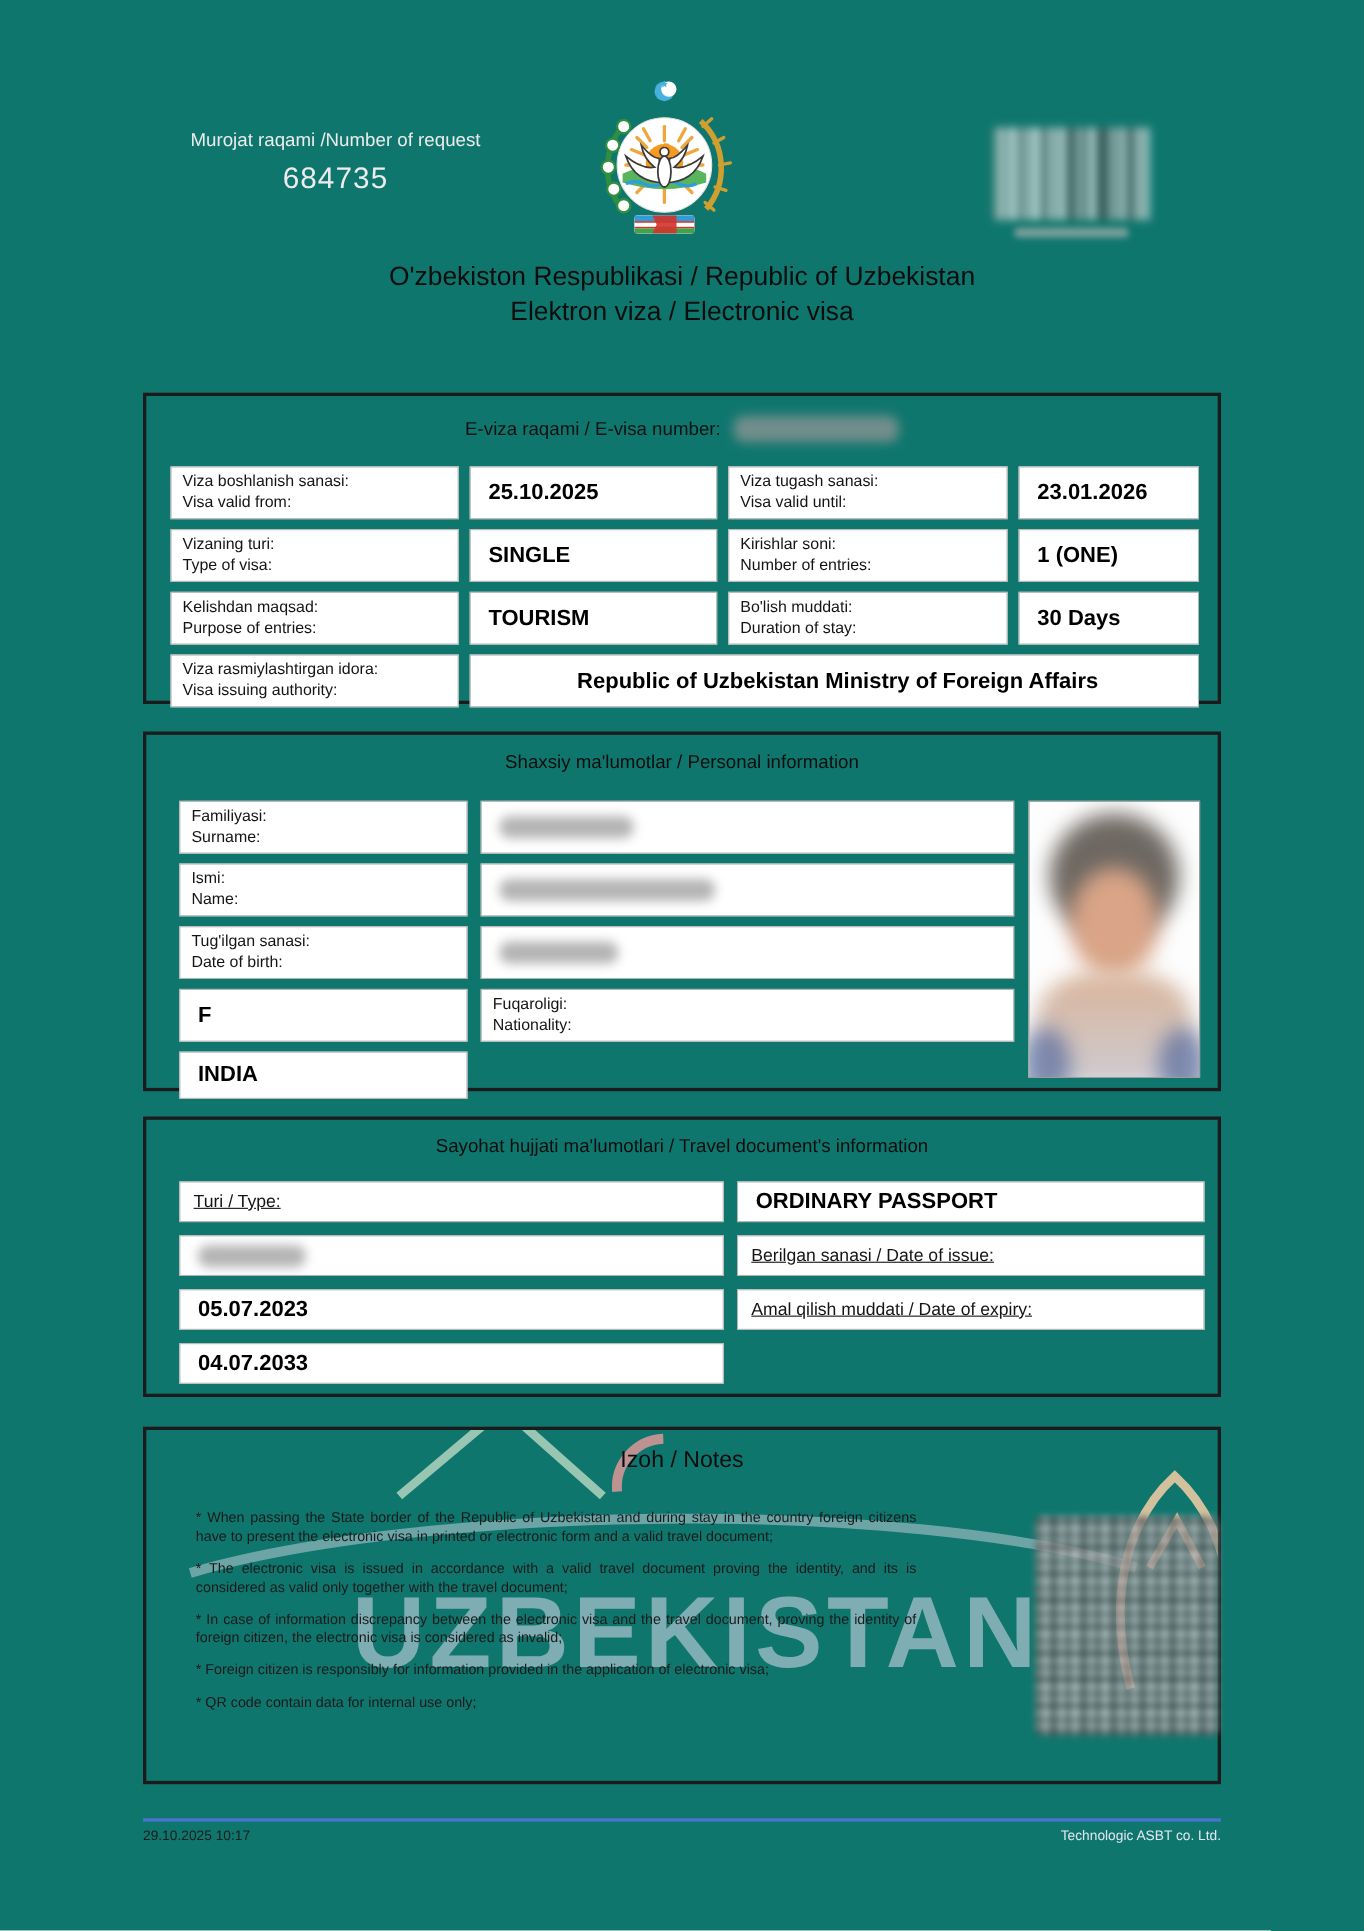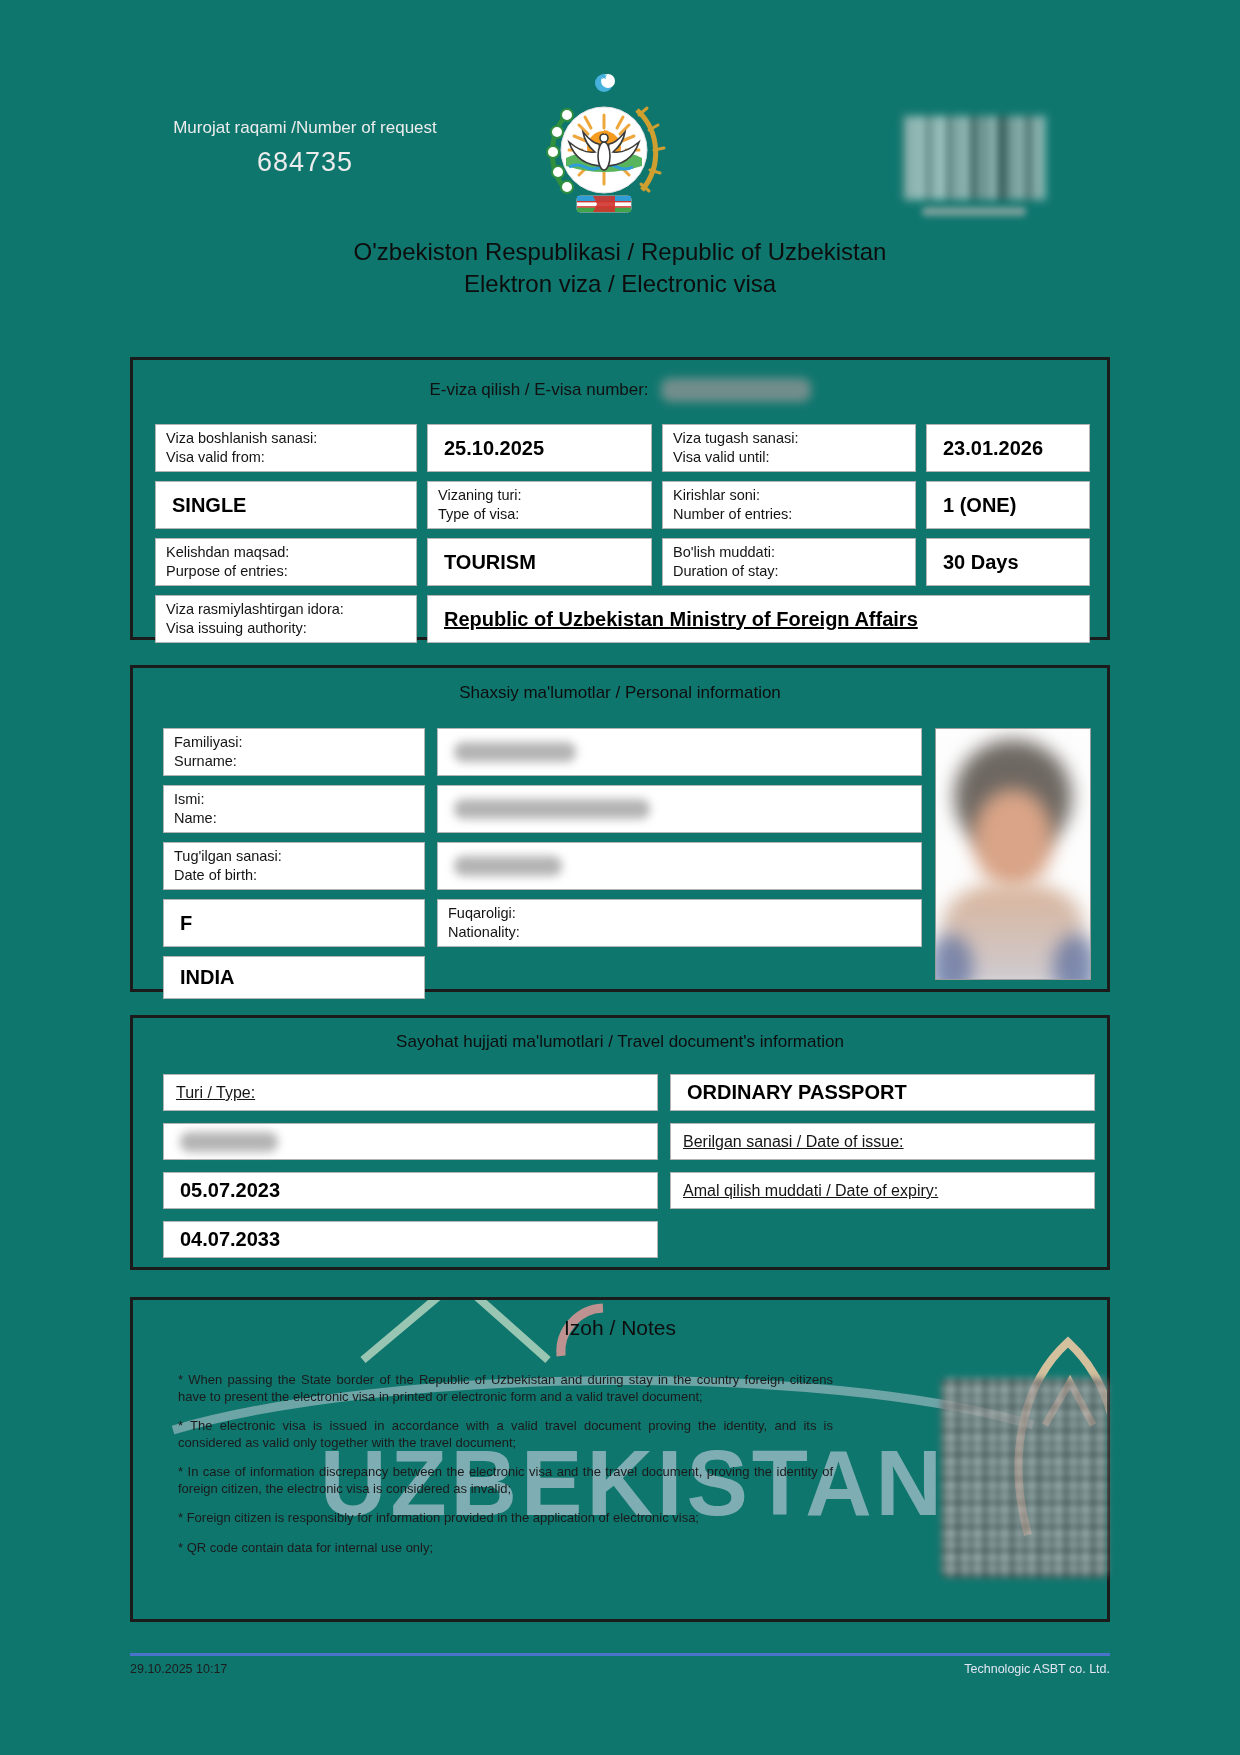--- a/index.html
+++ b/index.html
@@ -32,21 +32,21 @@
   .cell{border:1.5px solid #b4b4b4;box-sizing:border-box;display:flex;flex-direction:column;justify-content:center;background:#fff;}
   .cell.lab{padding:4px 10px;font-size:14.5px;line-height:19px;color:#141414;}
   .cell.val{padding:4px 10px 4px 16px;font-size:20px;font-weight:bold;color:#000;justify-content:center;}
   .blur-blob{background:#979797;border-radius:9px;filter:blur(5px);opacity:.72;}
   
   .visa-box{top:357px;height:283px;}
   .evisa-line{position:absolute;top:18px;left:0;right:0;display:flex;justify-content:center;align-items:center;gap:12px;font-size:17px;}
   .evisa-blob{width:150px;height:24px;}
   .visa-grid{position:absolute;top:64px;left:22px;display:grid;grid-template-columns:262px 225px 254px 164px;column-gap:10px;row-gap:9px;}
   .visa-grid .cell{min-height:44px;}
-  .authority-val{grid-column:2/5;justify-content:center;text-align:left;padding-left:6px;text-decoration:underline;}
+  .authority-val{grid-column:2/5;justify-content:center;text-align:center;padding-left:6px;}
   
   .personal-box{top:665px;height:327px;padding-left:39px;}
   .personal-box .box-title{top:15px;}
   .p-grid{position:absolute;top:60px;left:30px;display:grid;grid-template-columns:262px 485px;column-gap:12px;row-gap:9px;}
   .p-grid .cell{min-height:43px;}
   .photo{position:absolute;top:60px;right:16px;width:154px;height:250px;border:1px solid #9c9c9c;overflow:hidden;background:#fdfdfd;}
   .photo .ph{position:absolute;filter:blur(9px);}
   .ph-hair{left:12%;top:4%;width:76%;height:46%;border-radius:50%;background:radial-gradient(circle at 50% 55%,#6e6862 0 55%,#8d8781 100%);}
   .ph-face{left:24%;top:24%;width:52%;height:40%;border-radius:50%;background:#d9a487;}
   .ph-body{left:4%;top:62%;width:92%;height:42%;border-radius:40% 40% 0 0;background:linear-gradient(#d9b49a,#cdccd4);}
@@ -158,40 +158,40 @@
     <div class="barcode-caption"></div>
   </div>
 
   <div class="titles">
     <div>O'zbekiston Respublikasi / Republic of Uzbekistan</div>
     <div>Elektron viza / Electronic visa</div>
   </div>
 
   <section class="box visa-box">
     <div class="evisa-line">
-      <span>E-viza qilish / E-visa number:</span>
+      <span>E-viza raqami / E-visa number:</span>
       <span class="blur-blob evisa-blob"></span>
     </div>
     <div class="visa-grid">
       <div class="cell lab">
         <span>Viza boshlanish sanasi:</span>
         <span>Visa valid from:</span>
       </div>
       <div class="cell val">25.10.2025</div>
       <div class="cell lab">
         <span>Viza tugash sanasi:</span>
         <span>Visa valid until:</span>
       </div>
       <div class="cell val">23.01.2026</div>
 
-      <div class="cell val">SINGLE</div>
       <div class="cell lab">
         <span>Vizaning turi:</span>
         <span>Type of visa:</span>
       </div>
+      <div class="cell val">SINGLE</div>
       <div class="cell lab">
         <span>Kirishlar soni:</span>
         <span>Number of entries:</span>
       </div>
       <div class="cell val">1 (ONE)</div>
 
       <div class="cell lab">
         <span>Kelishdan maqsad:</span>
         <span>Purpose of entries:</span>
       </div>

